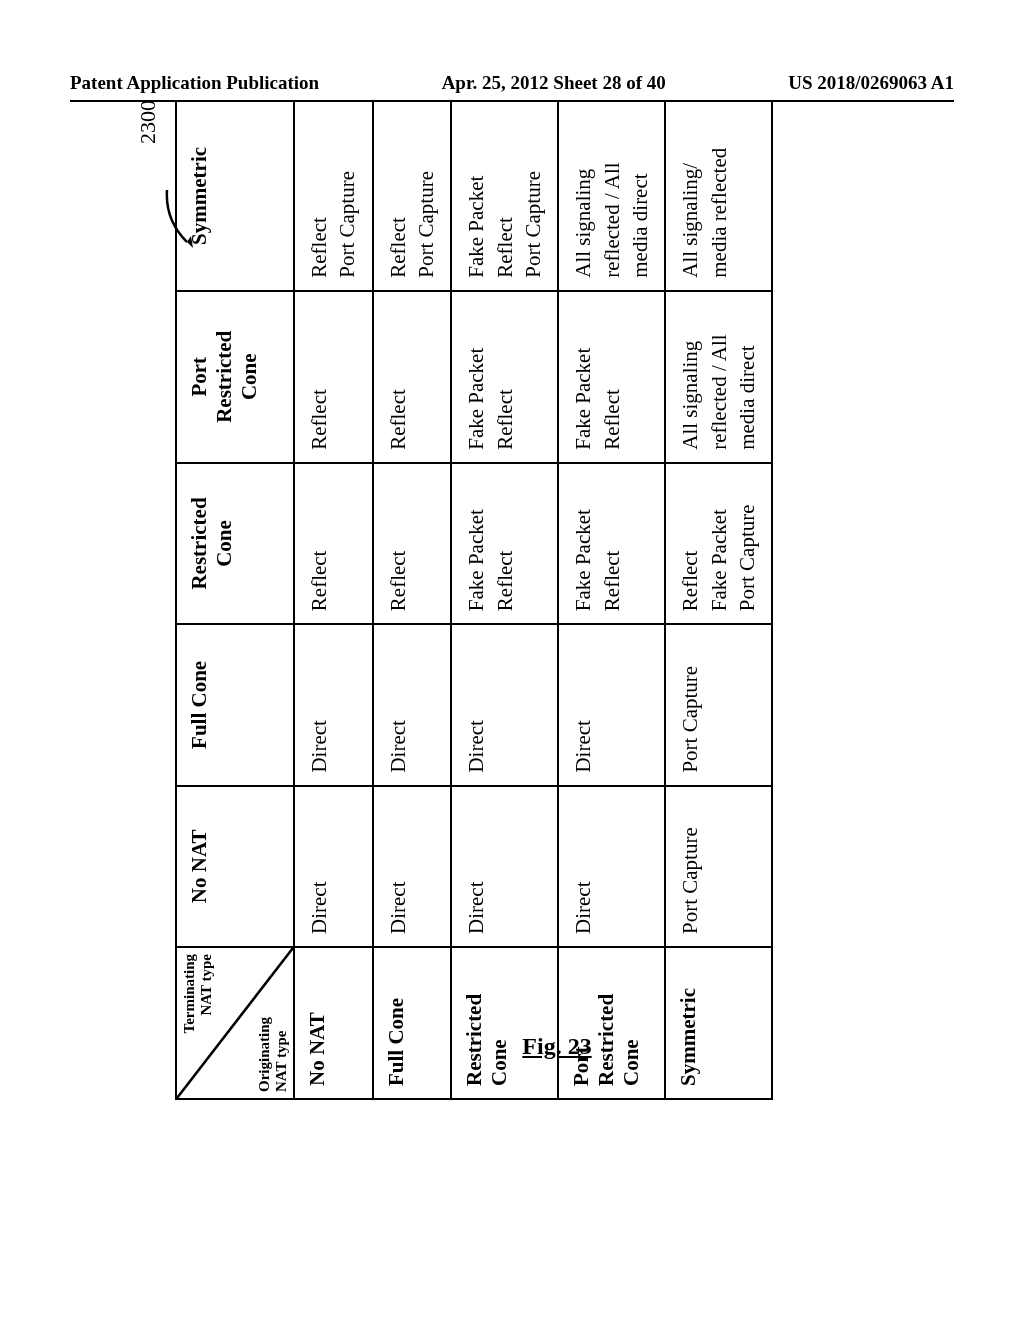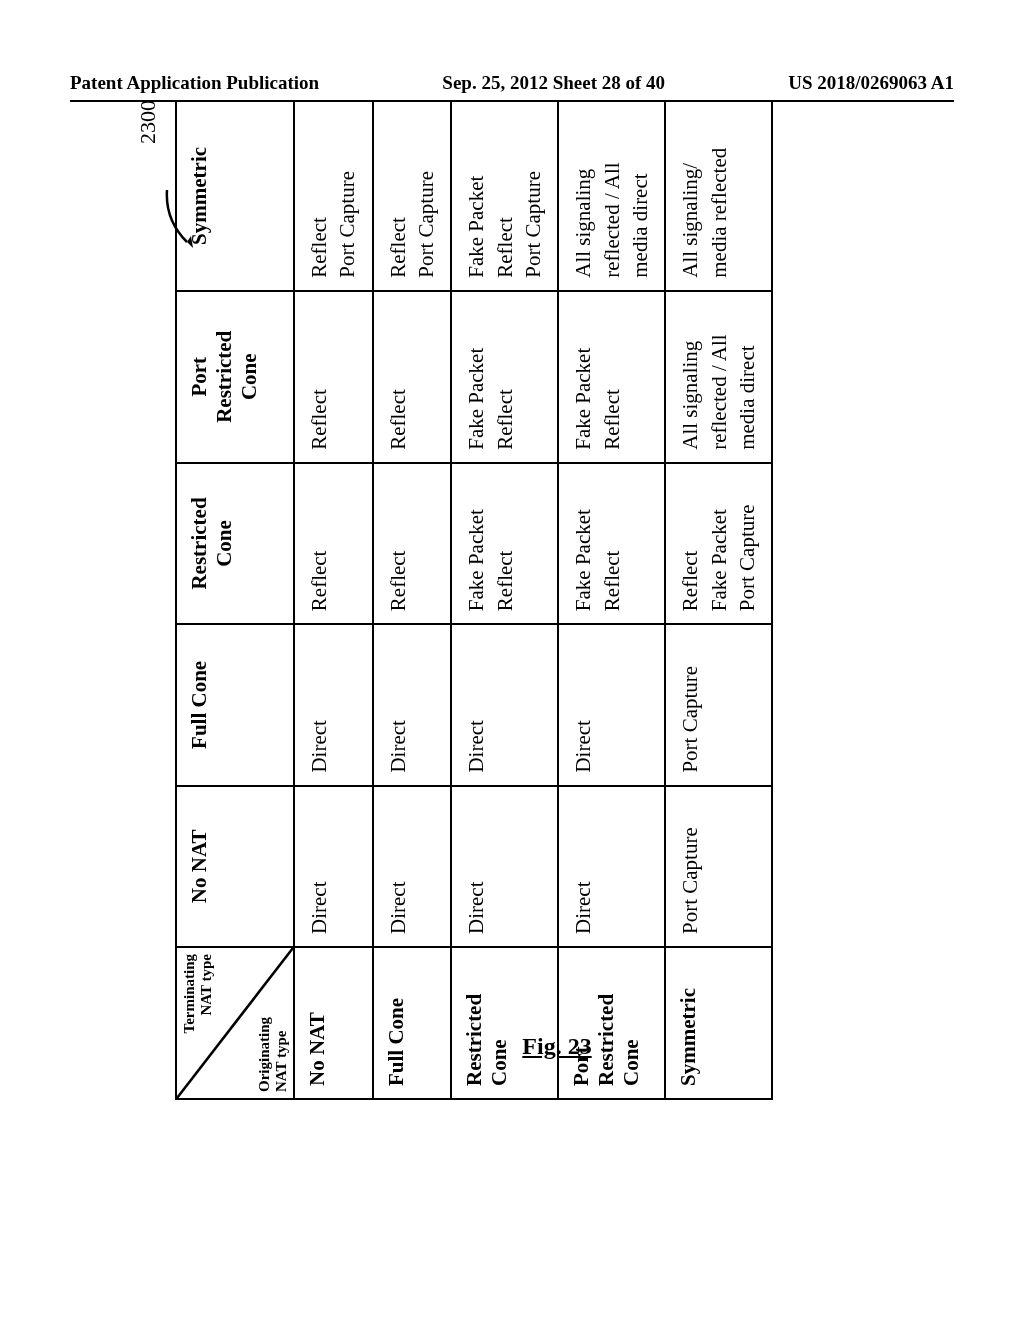--- a/index.html
+++ b/index.html
@@ -130,21 +130,21 @@
     padding-left: 45px;
   }
 </style>
 </head>
 <body>
 
 <div class="page">
 
   <div class="header">
     <span>Patent Application Publication</span>
-    <span>Sep. 25, 2012  Sheet 28 of 40</span>
+    <span>Apr. 25, 2012  Sheet 28 of 40</span>
     <span>US 2018/0269063 A1</span>
   </div>
   <div class="header-rule"></div>
 
   <div class="figure-area">
     <div class="table-canvas">
 
       <div class="callout">2300</div>
       <svg class="callout-arrow" viewBox="0 0 70 30">
         <path d="M 60 2 Q 30 0 8 22" stroke="#000" stroke-width="2.5" fill="none"></path>

